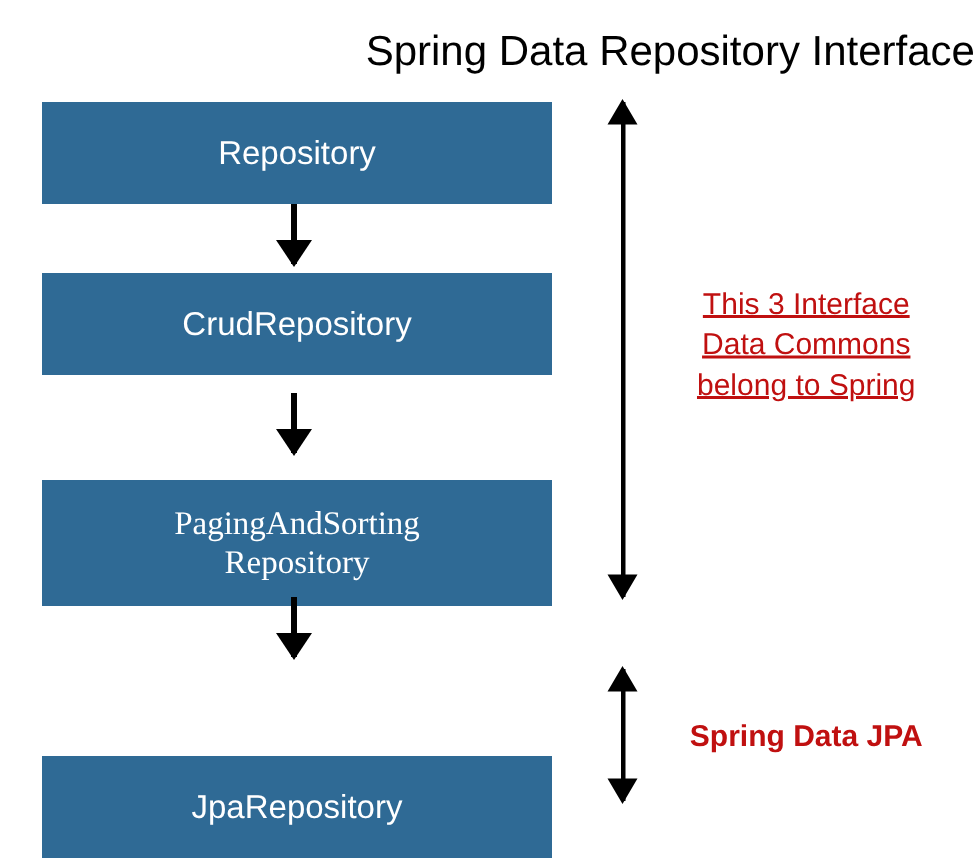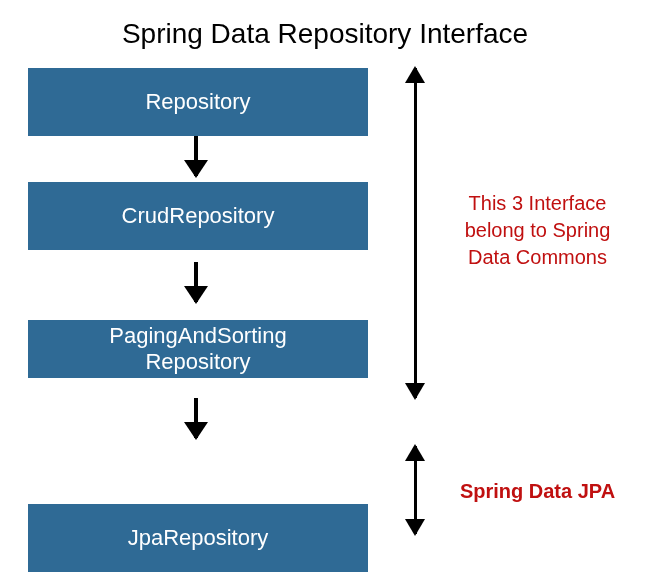--- a/index.html
+++ b/index.html
@@ -8,21 +8,21 @@
       box-sizing: border-box;
     }
     body {
       width: 650px;
       height: 576px;
       background: #ffffff;
       font-family: "Segoe UI", "Helvetica Neue", Arial, sans-serif;
       position: relative;
     }
     .title {
-      text-align: center;
+      text-align: right;
       font-size: 28px;
       font-weight: 400;
       color: #000;
       padding: 18px 0 10px 0;
       width: 650px;
     }
     .diagram {
       position: relative;
       width: 650px;
       height: 510px;
@@ -106,38 +106,38 @@
   </div>
 
   <div class="arrow-down" style="top: 76px; height: 40px;"></div>
 
   <div class="box" style="top: 122px;">
     <span>CrudRepository</span>
   </div>
 
   <div class="arrow-down" style="top: 202px; height: 40px;"></div>
 
-  <div class="box" style="top: 260px; height: 58px;">
+  <div class="box" style="top: 260px; height: 84px; font-family: Liberation Serif, serif;">
     <div>
       <div>PagingAndSorting</div>
       <div>Repository</div>
     </div>
   </div>
 
   <div class="arrow-down" style="top: 338px; height: 40px;"></div>
 
   <div class="box" style="top: 396px; margin-top: 48px;">
     <span>JpaRepository</span>
   </div>
 
   <div class="range-arrow" style="left: 414px; top: 8px; height: 330px;"></div>
 
-  <div class="annotation" style="left: 450px; top: 130px; width: 175px;">
+  <div class="annotation" style="left: 450px; top: 130px; width: 175px; text-decoration: underline;">
     <div>This 3 Interface</div>
+    <div>Data Commons</div>
     <div>belong to Spring</div>
-    <div>Data Commons</div>
   </div>
 
   <div class="range-arrow" style="left: 414px; top: 386px; height: 88px;"></div>
 
   <div class="annotation" style="left: 450px; top: 418px; width: 175px; font-weight: bold;">Spring Data JPA</div>
 
 </div>
 
 </body></html>

